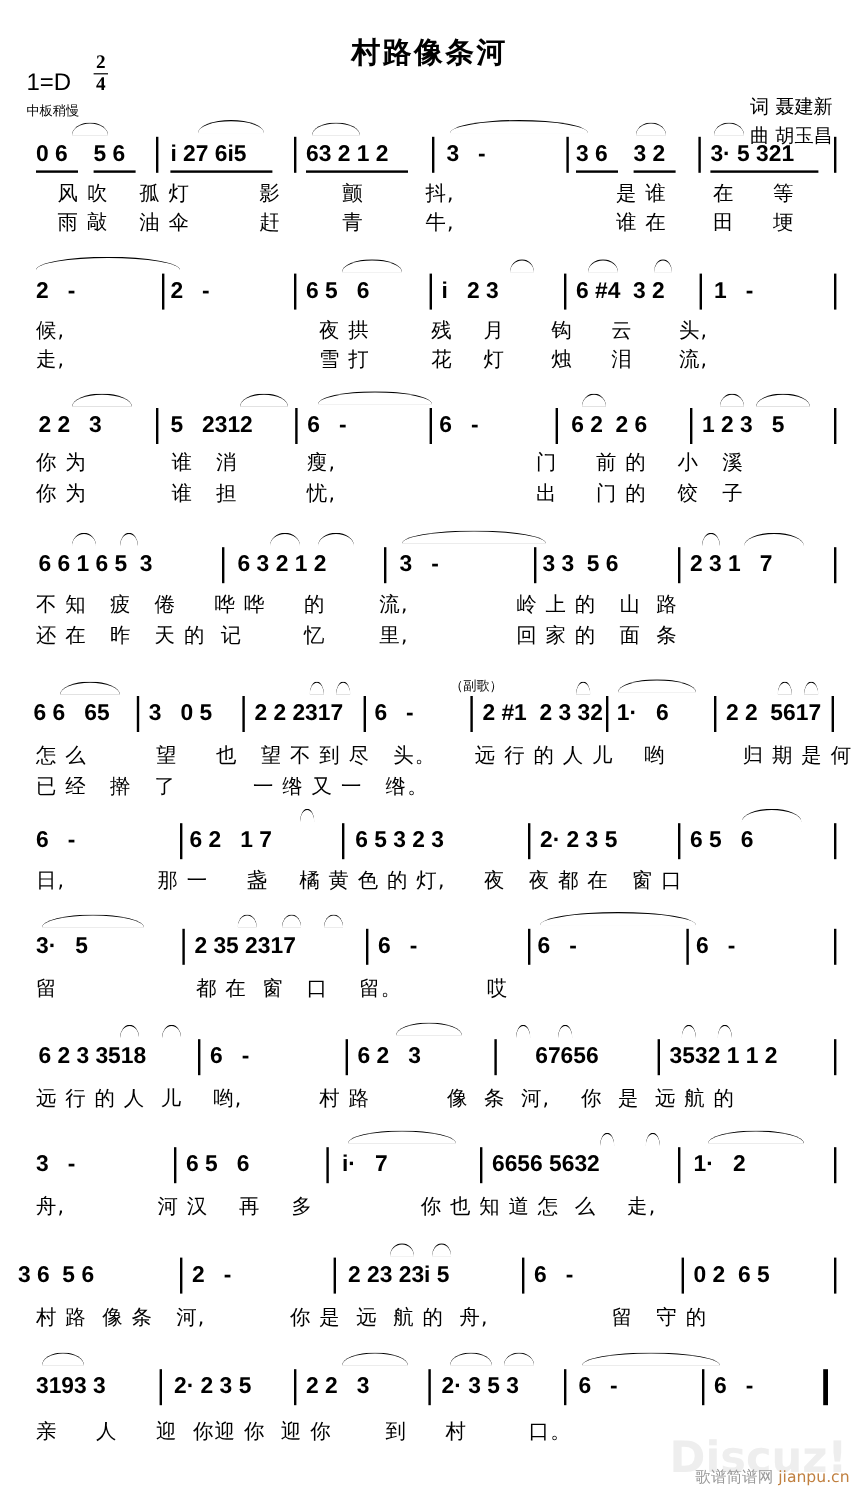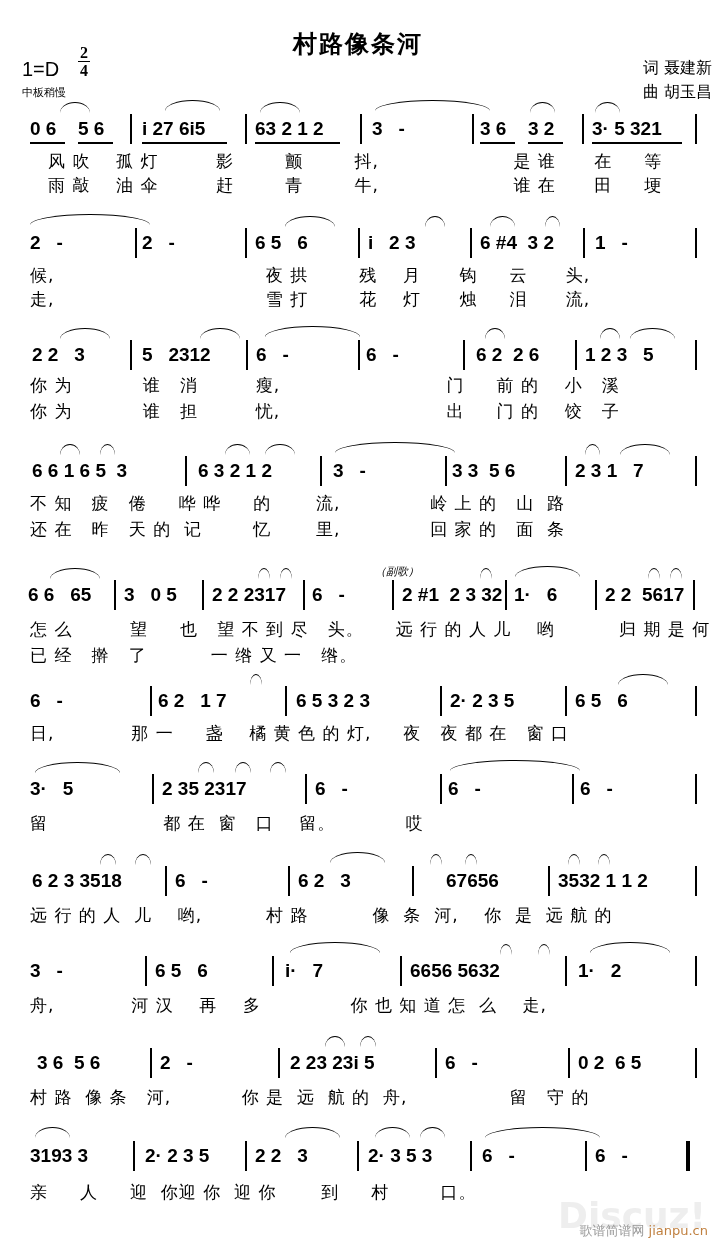--- a/index.html
+++ b/index.html
@@ -1,28 +1,28 @@
 <!DOCTYPE html>
 <html><head>
 <meta charset="utf-8">
 <style>
   html,body{margin:0;padding:0;background:#fff;}
   body{width:716px;height:1250px;position:relative;overflow:hidden;font-family:"DejaVu Sans",sans-serif;color:#000;}
   .title{position:absolute;left:0;width:716px;top:28px;text-align:center;font-size:24px;font-weight:bold;letter-spacing:2px;}
   .key{position:absolute;left:22px;top:58px;font-size:20px;font-family:"Liberation Sans",sans-serif;}
   .ts{position:absolute;left:78px;top:44px;font-family:"Liberation Serif",serif;font-weight:bold;font-size:16px;line-height:17px;text-align:center;}
   .tempo{position:absolute;left:22px;top:85px;font-size:11px;}
-  .credit{position:absolute;right:4px;font-size:16px;font-family:"DejaVu Serif",serif;}
+  .credit{position:absolute;right:22px;font-size:16px;font-family:"DejaVu Serif",serif;margin-top:21px;}
   .line{position:absolute;left:0;width:716px;}
   .n{position:absolute;top:0;font-family:"Liberation Sans",sans-serif;font-weight:bold;font-size:19px;white-space:pre;}
   .bar{position:absolute;top:-4px;width:1.5px;height:30px;background:#000;}
   .lyr{position:absolute;font-size:17px;white-space:pre;letter-spacing:1px;}
   .slur{position:absolute;border-top:1.5px solid #000;border-radius:50% 50% 0 0 / 100% 100% 0 0;height:10px;}
   .ul{position:absolute;height:1.5px;background:#000;}
-  .sec{position:absolute;font-size:11px;font-style:italic;}
+  .sec{position:absolute;font-size:11px;}
   .end{position:absolute;top:-4px;width:4px;height:30px;background:#000;}
   .wm{position:absolute;right:8px;bottom:10px;font-size:13px;color:#999;}
   .wm span{color:#c08040;}
   .wmbig{position:absolute;right:10px;bottom:14px;font-size:36px;color:#eee;font-weight:bold;}
 </style>
 </head>
 <body>
 
 <div class="title">村路像条河</div>
 <div class="key">1=D</div>
@@ -231,21 +231,21 @@
   <div class="n" style="left:410px">6656 5632</div>
   <div class="bar" style="left:565px"></div>
   <div class="n" style="left:578px">1·   2</div>
   <div class="bar" style="left:695px"></div>
   <div class="lyr" style="left:30px;top:34px">舟,            河 汉    再    多              你 也 知 道 怎  么    走,</div>
 </div>
 
 <div class="line" style="top:1052px">
   <div class="slur" style="left:325px;width:20px;top:-16px"></div>
   <div class="slur" style="left:360px;width:16px;top:-16px"></div>
-  <div class="n" style="left:37px">3 6  5 6</div>
+  <div class="n" style="left:15px">3 6  5 6</div>
   <div class="bar" style="left:150px"></div>
   <div class="n" style="left:160px">2   -</div>
   <div class="bar" style="left:278px"></div>
   <div class="n" style="left:290px">2 23 23i 5</div>
   <div class="bar" style="left:435px"></div>
   <div class="n" style="left:445px">6   -</div>
   <div class="bar" style="left:568px"></div>
   <div class="n" style="left:578px">0 2  6 5</div>
   <div class="bar" style="left:695px"></div>
   <div class="lyr" style="left:30px;top:34px">村 路  像 条   河,           你 是  远  航 的  舟,                留   守 的</div>

